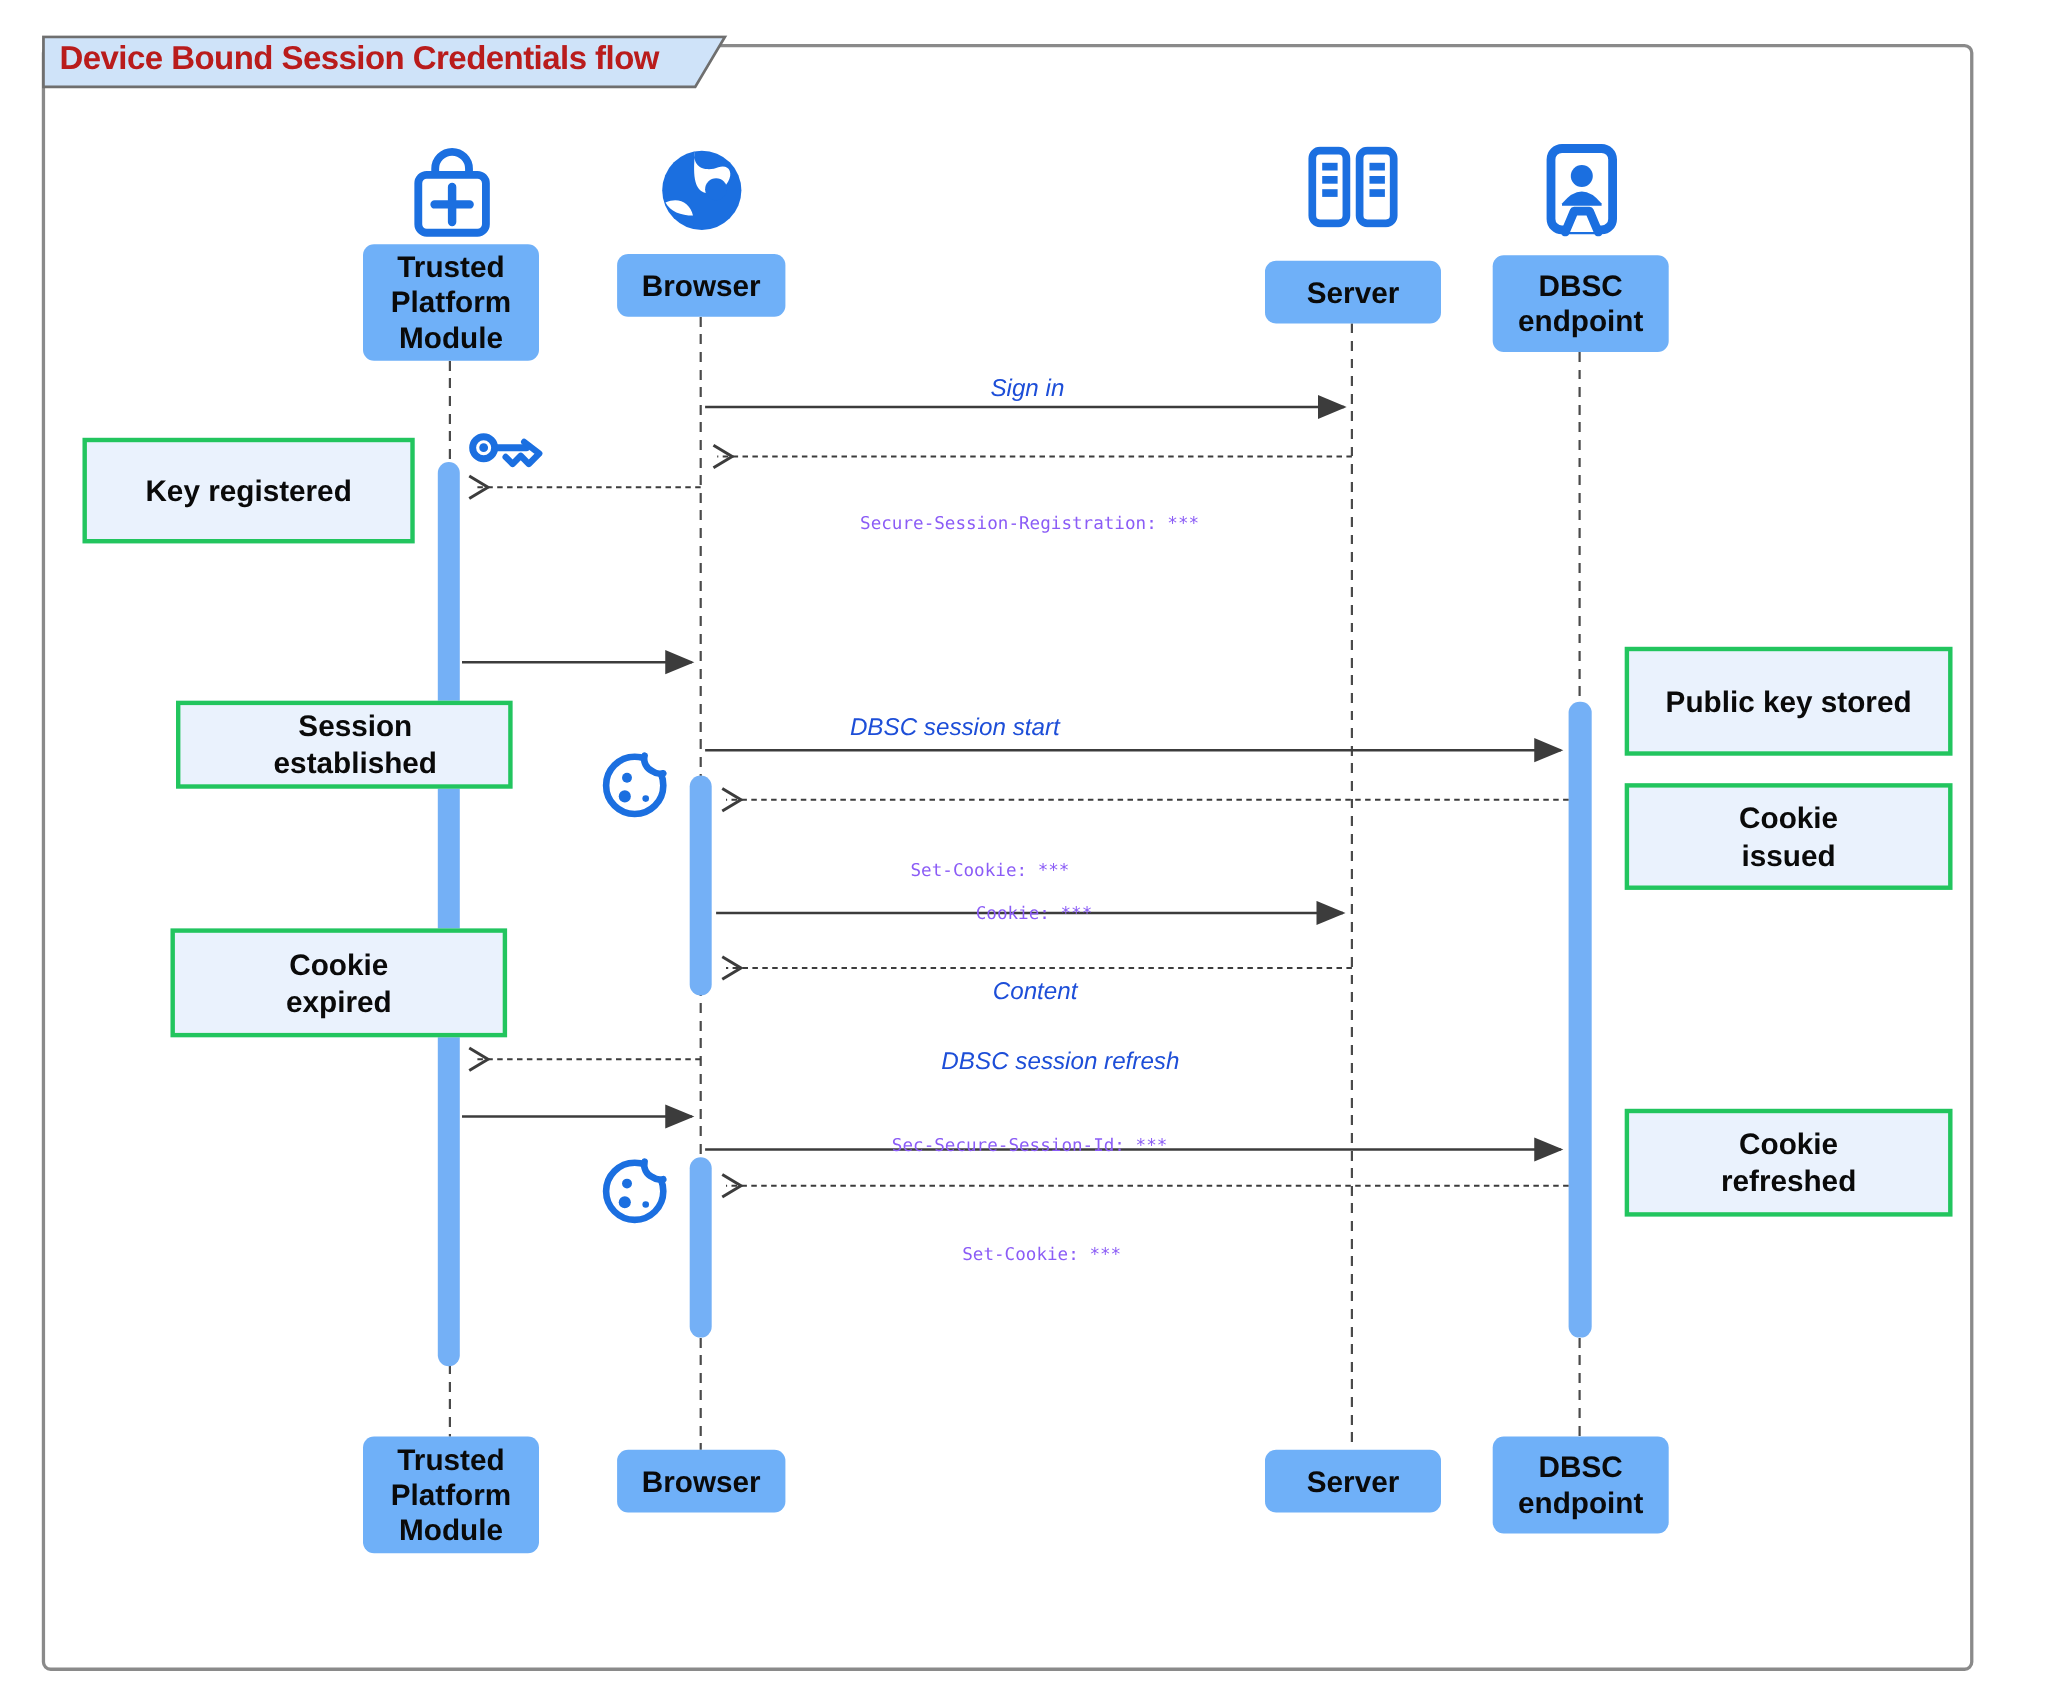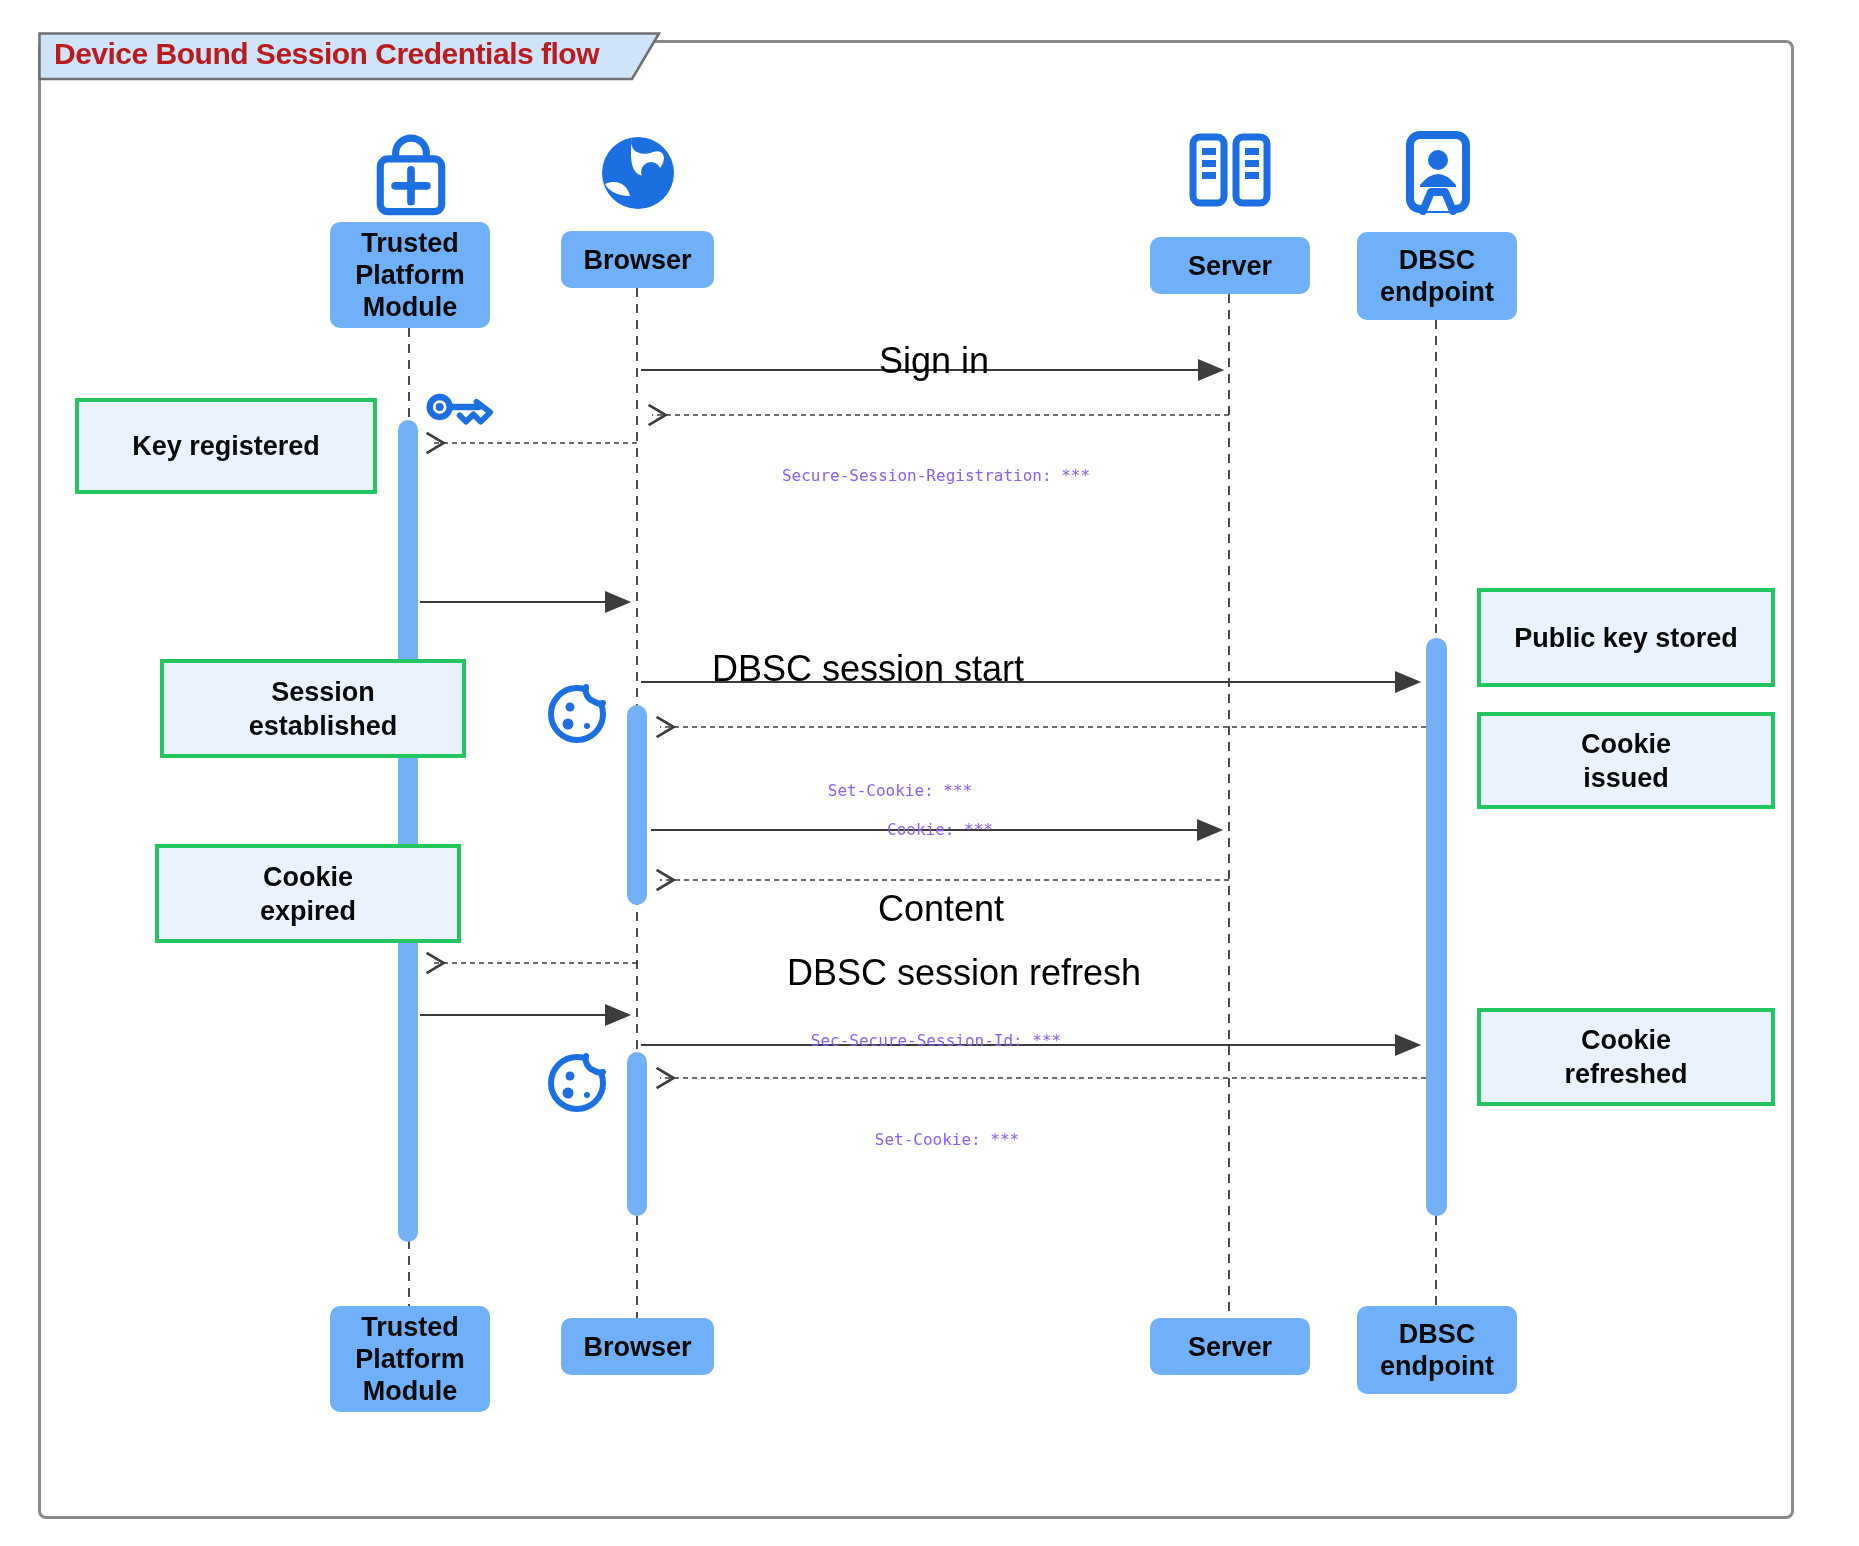--- a/index.html
+++ b/index.html
@@ -13,21 +13,21 @@
   .lifeline{position:absolute;width:2px;
             background:repeating-linear-gradient(180deg,#4a4a4a 0 9px,transparent 9px 16px);}
   .bar{position:absolute;background:#74b0f6;border-radius:10px;}
   .pbox{position:absolute;background:#6fb0f8;border-radius:10px;display:flex;flex-direction:column;
         align-items:center;justify-content:center;color:#0a0a0a;font-weight:700;font-size:27px;
         line-height:32px;text-align:center;}
   .note{position:absolute;background:#eaf2fd;border:4px solid #22c55e;box-sizing:border-box;
         display:flex;flex-direction:column;align-items:center;justify-content:center;
         color:#0a0a0a;font-weight:700;font-size:27px;line-height:34px;text-align:center;}
   .msg-sans{position:absolute;transform:translateX(-50%);white-space:nowrap;
-            font-size:36px;color:#000000;}
+            font-size:22px;color:#1d4ed8;font-style:italic;}
   .msg-mono{position:absolute;transform:translateX(-50%);white-space:nowrap;
             font-family:"DejaVu Sans Mono","Liberation Mono",monospace;font-size:16px;color:#8b5cf6;margin-top:44px;}
   .icn{position:absolute;}
   svg .blue-stroke{stroke:#1b6fe0;fill:none;stroke-linecap:round;stroke-linejoin:round;}
   svg .blue-fill{fill:#1b6fe0;}
   .arrow-layer{position:absolute;left:0;top:0;z-index:4;}
   .z1{z-index:1}.z2{z-index:2}.z3{z-index:3}.z5{z-index:5}.z6{z-index:6}
 </style>
 </head>
 <body>
@@ -130,21 +130,21 @@
     <span>Server</span>
   </div>
   <div class="pbox z5" style="left:1357px;top:1306px;width:160px;height:88px;">
     <span>DBSC</span>
     <span>endpoint</span>
   </div>
 
   <div class="note z5" style="left:75px;top:398px;width:302px;height:96px;">
     <span>Key registered</span>
   </div>
-  <div class="note z5" style="left:160px;top:659px;width:306px;height:99px;padding-left:20px;">
+  <div class="note z5" style="left:160px;top:637px;width:306px;height:80px;padding-left:20px;">
     <span>Session</span>
     <span>established</span>
   </div>
   <div class="note z5" style="left:155px;top:844px;width:306px;height:99px;">
     <span>Cookie</span>
     <span>expired</span>
   </div>
   <div class="note z5" style="left:1477px;top:588px;width:298px;height:99px;text-align:center;">
     <span>Public key stored</span>
   </div>

